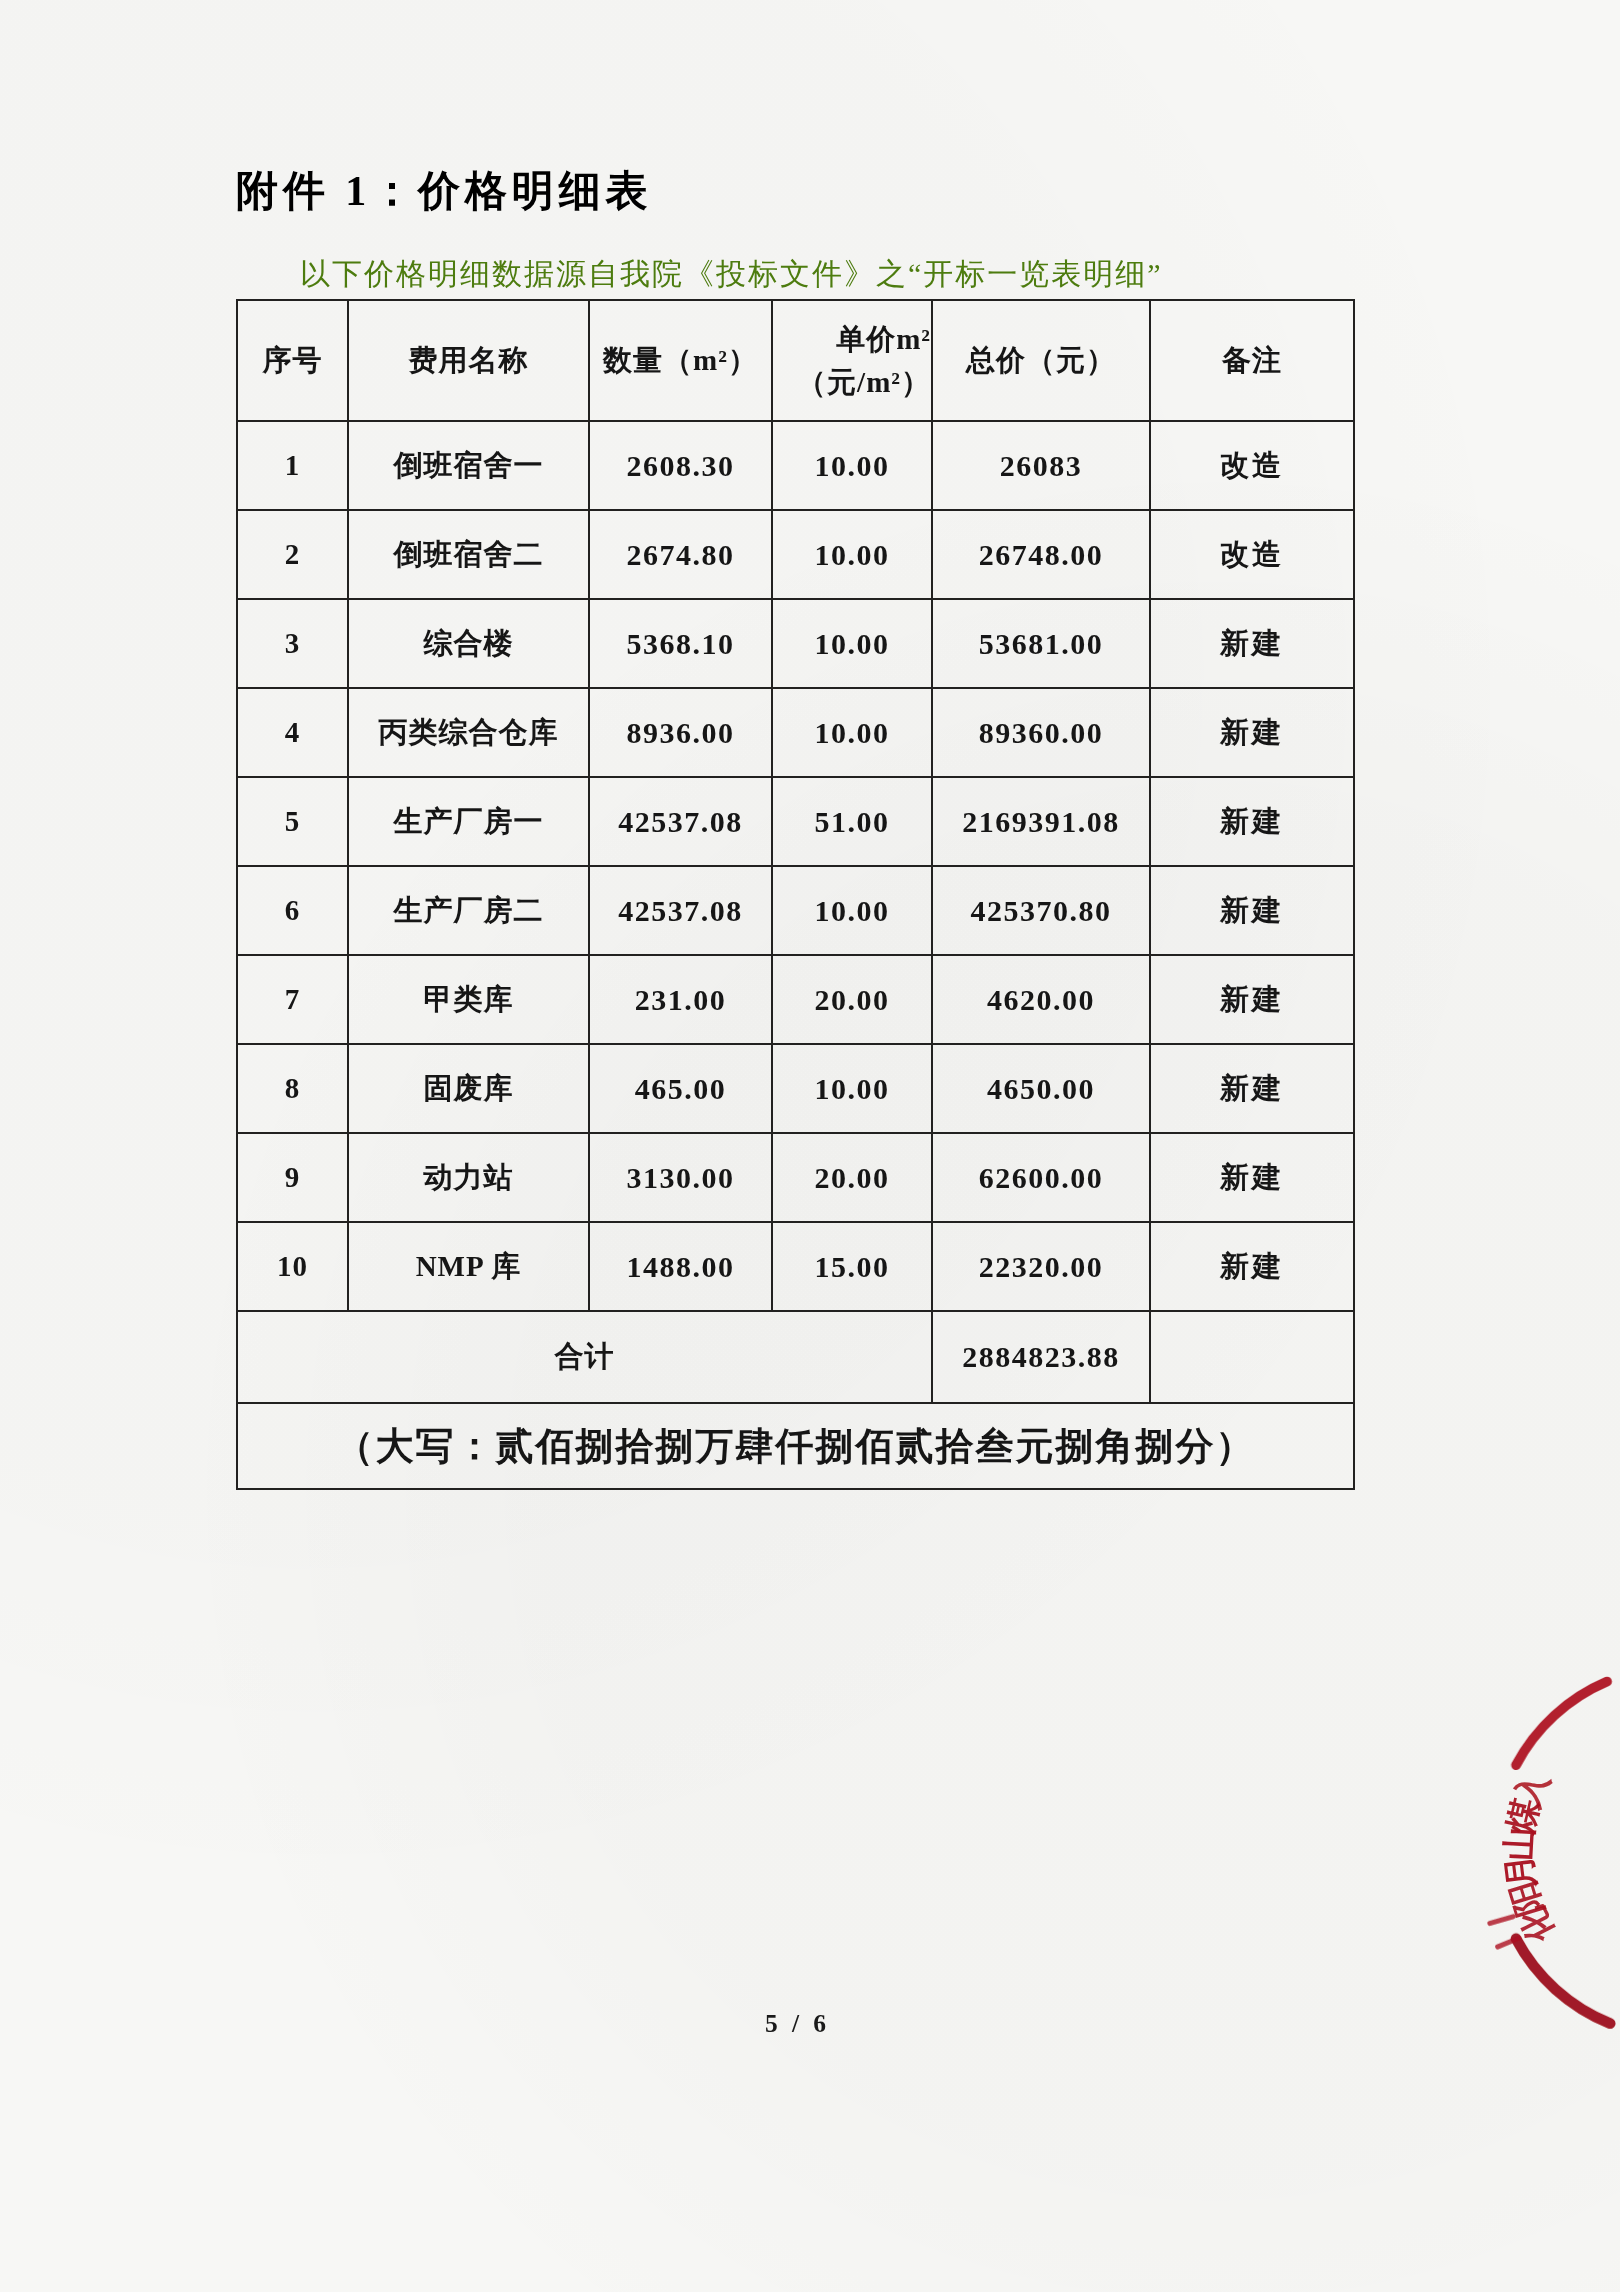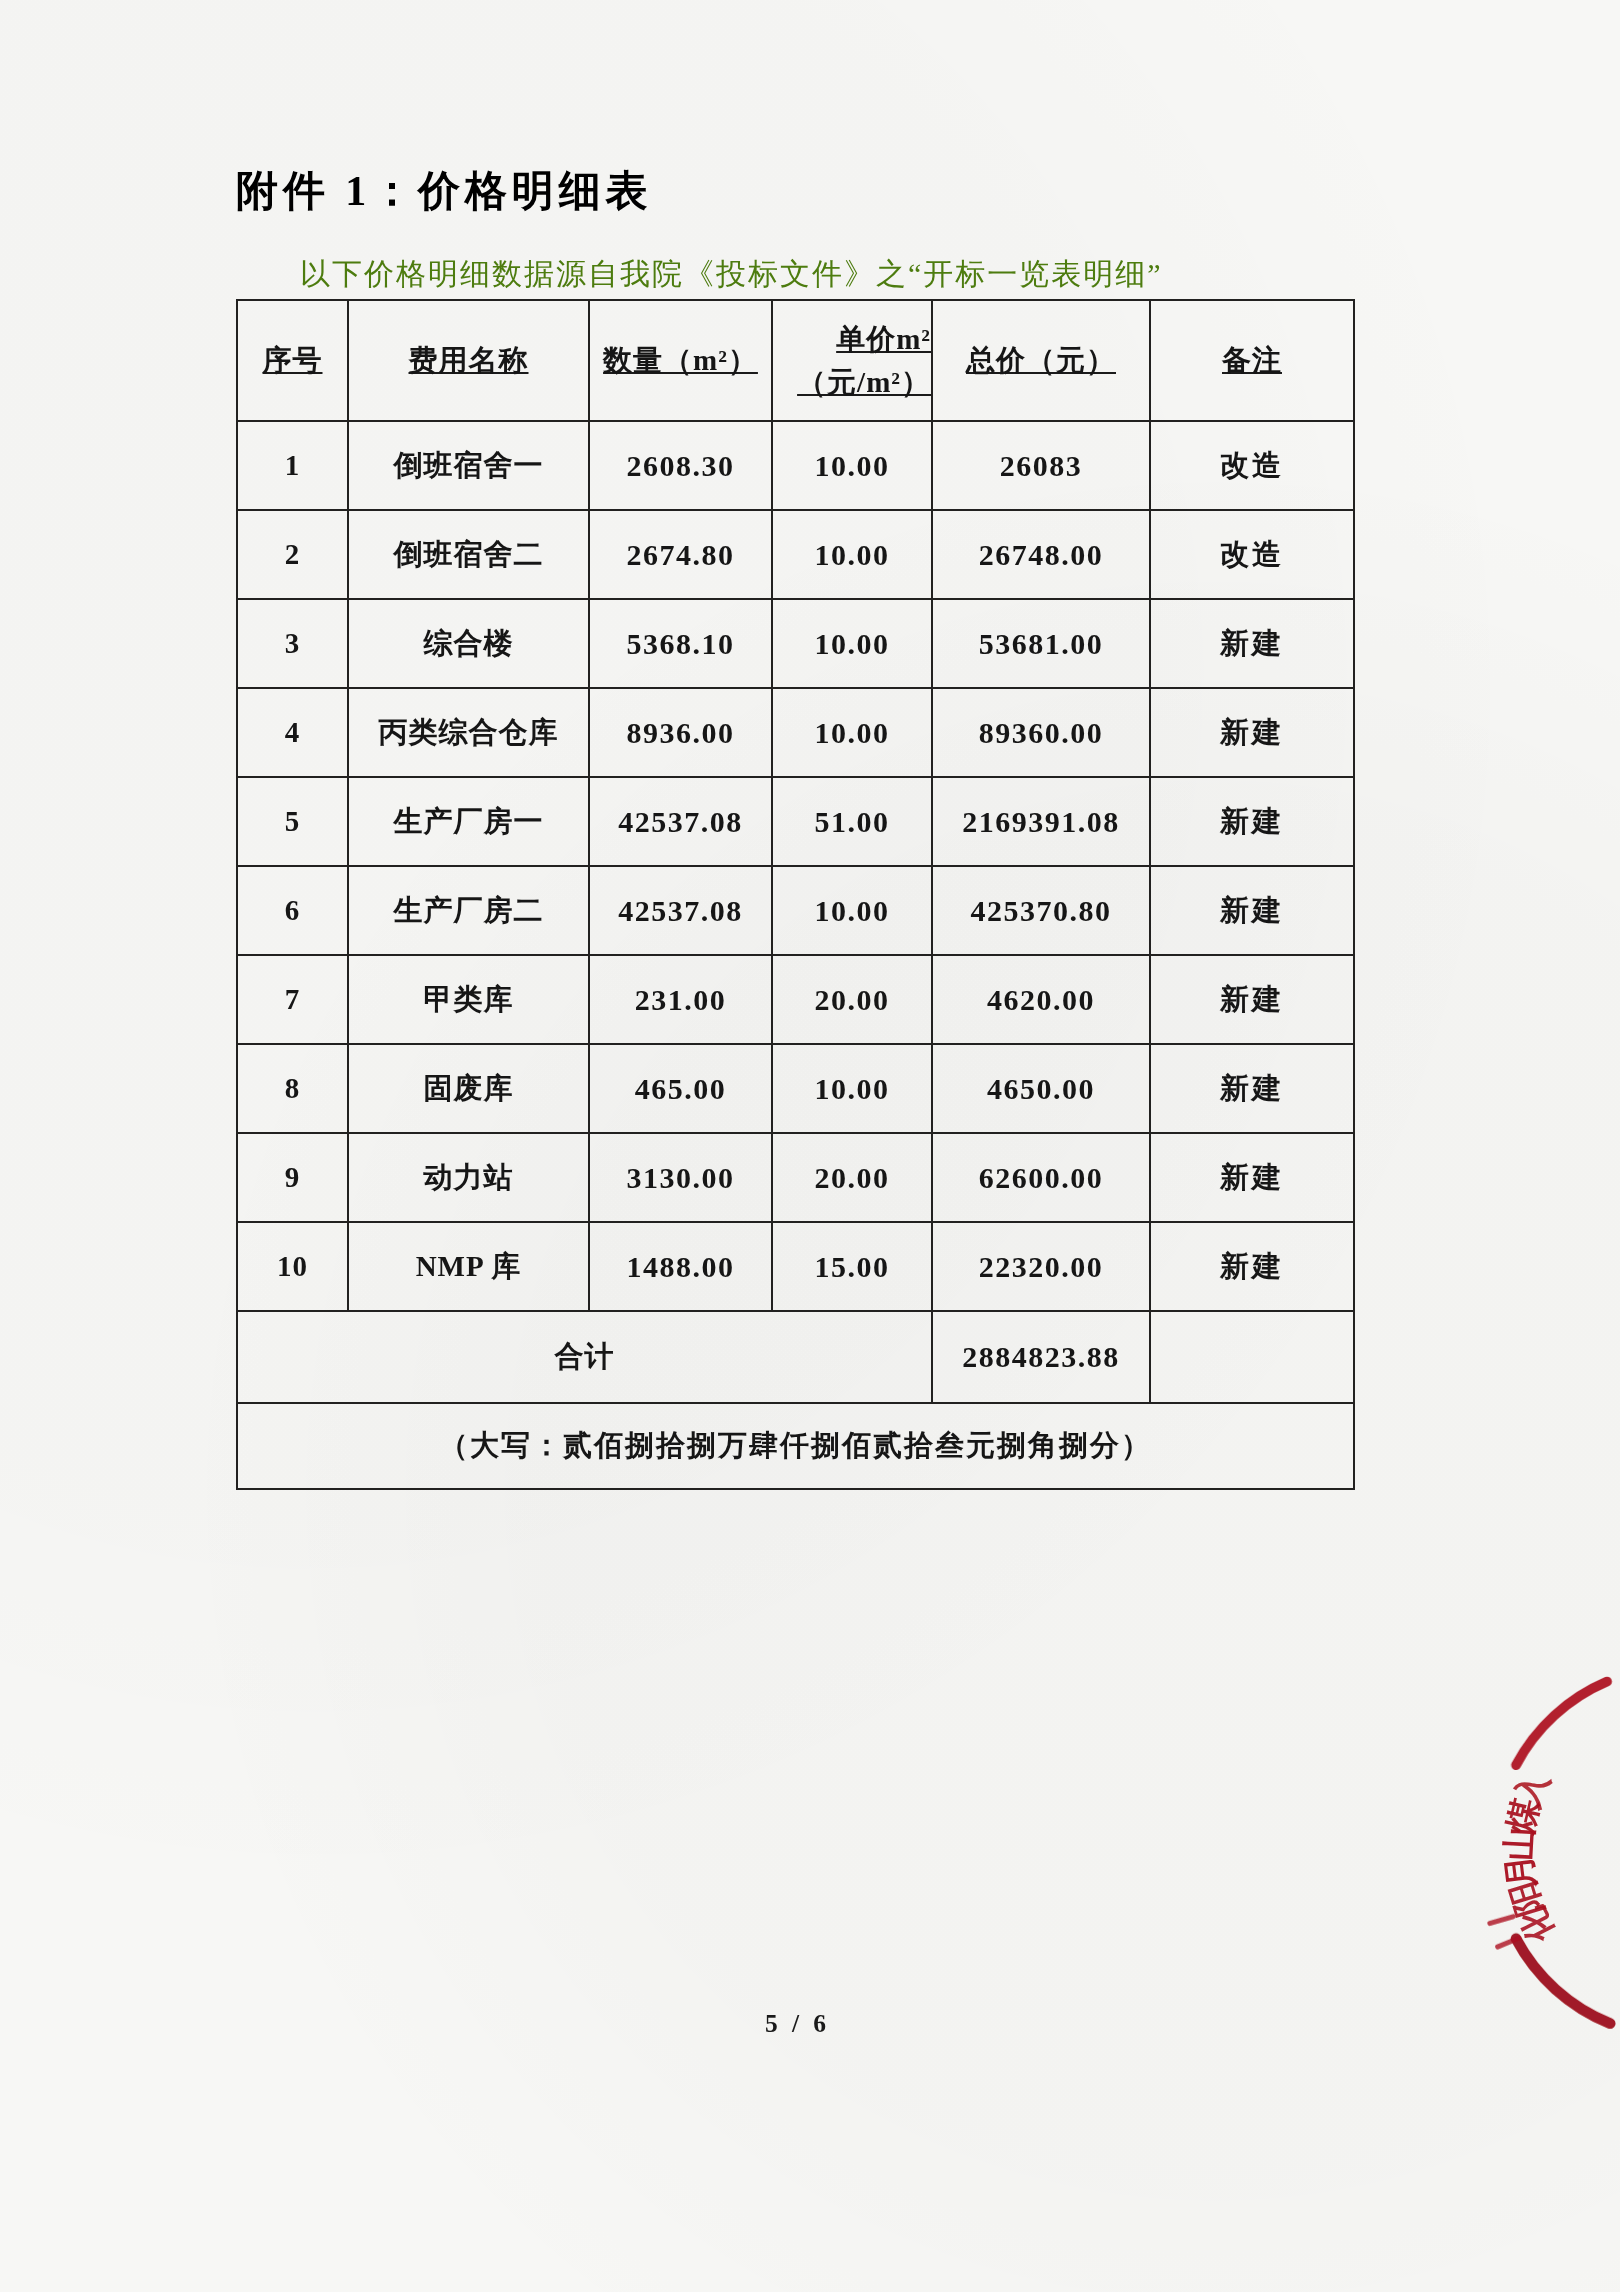--- a/index.html
+++ b/index.html
@@ -32,28 +32,28 @@
     width:1116px; table-layout:fixed; border-collapse:collapse;
     background:transparent;
   }
   .price-table td {
     border:2.5px solid #222120;
     text-align:center; vertical-align:middle;
     font-weight:bold; font-size:29px; color:#161616;
     letter-spacing:1px;
     overflow:hidden;
   }
-  tr.header-row    { height:121px;text-decoration:underline; }
+  tr.header-row    { height:121px; }
   tr.data-row      { height:89px;  }
   tr.total-row     { height:92px;  }
   tr.caps-row      { height:86px;  }
   .hdr-two-line .line { display:block; line-height:43px;text-align:right; }
   td.num  { font-size:30px; letter-spacing:1.5px; }
   td.remark-cell { vertical-align:top; padding-top:24px; letter-spacing:2.9px;font-family:Liberation Serif, serif; }
-  td.caps-cell { font-size:29px; letter-spacing:2px; }
+  td.caps-cell { font-size:38px; letter-spacing:2px; }
   .page-number {
     position:absolute; left:765px; top:2009px; width:176px;
     text-align:left; font-size:25.5px; font-weight:bold; letter-spacing:3.9px;
     color:#1a1a1a;
   }
   .seal-wrap {
     position:absolute; left:1433px; top:1661px; width:187px; height:372px;
     pointer-events:none;
   }
   .seal-wrap svg { display:block; }

